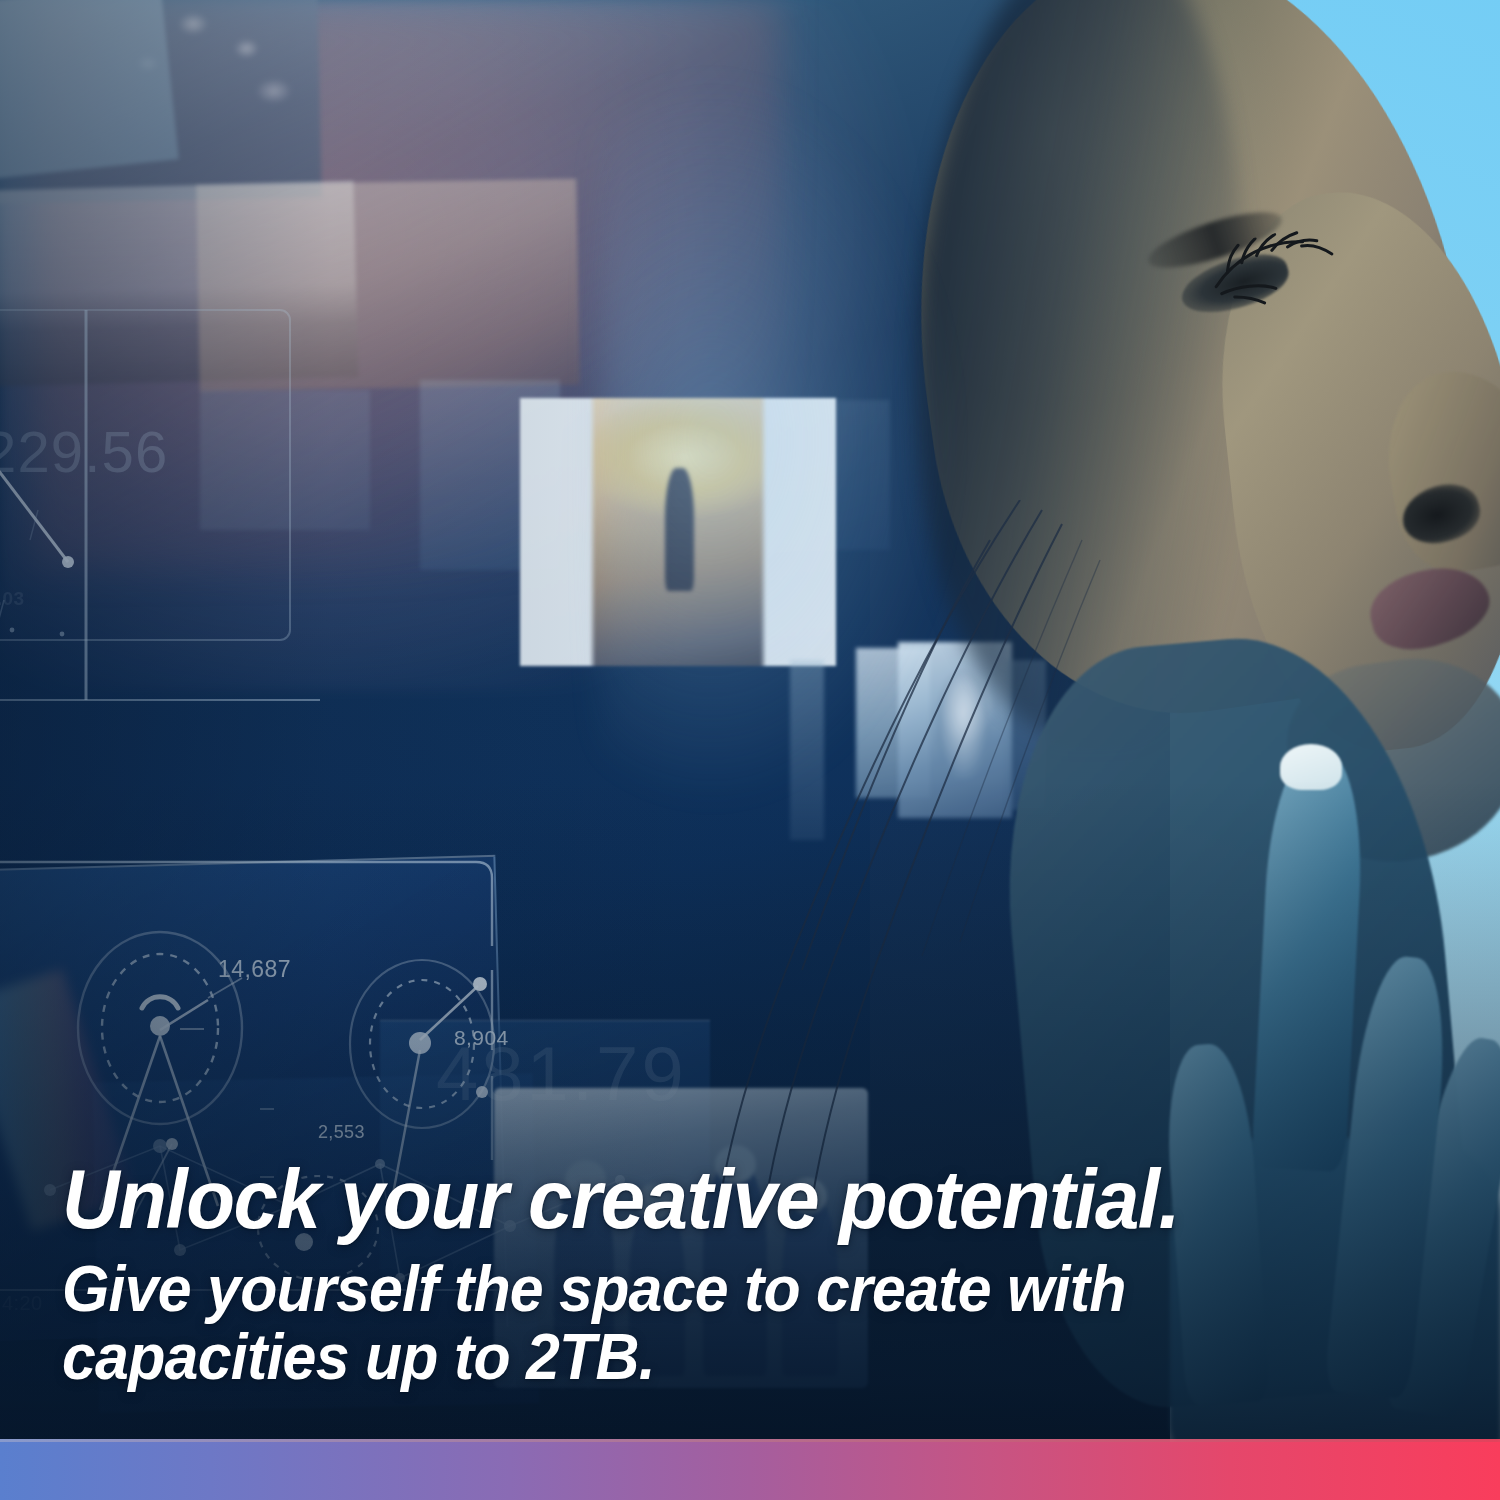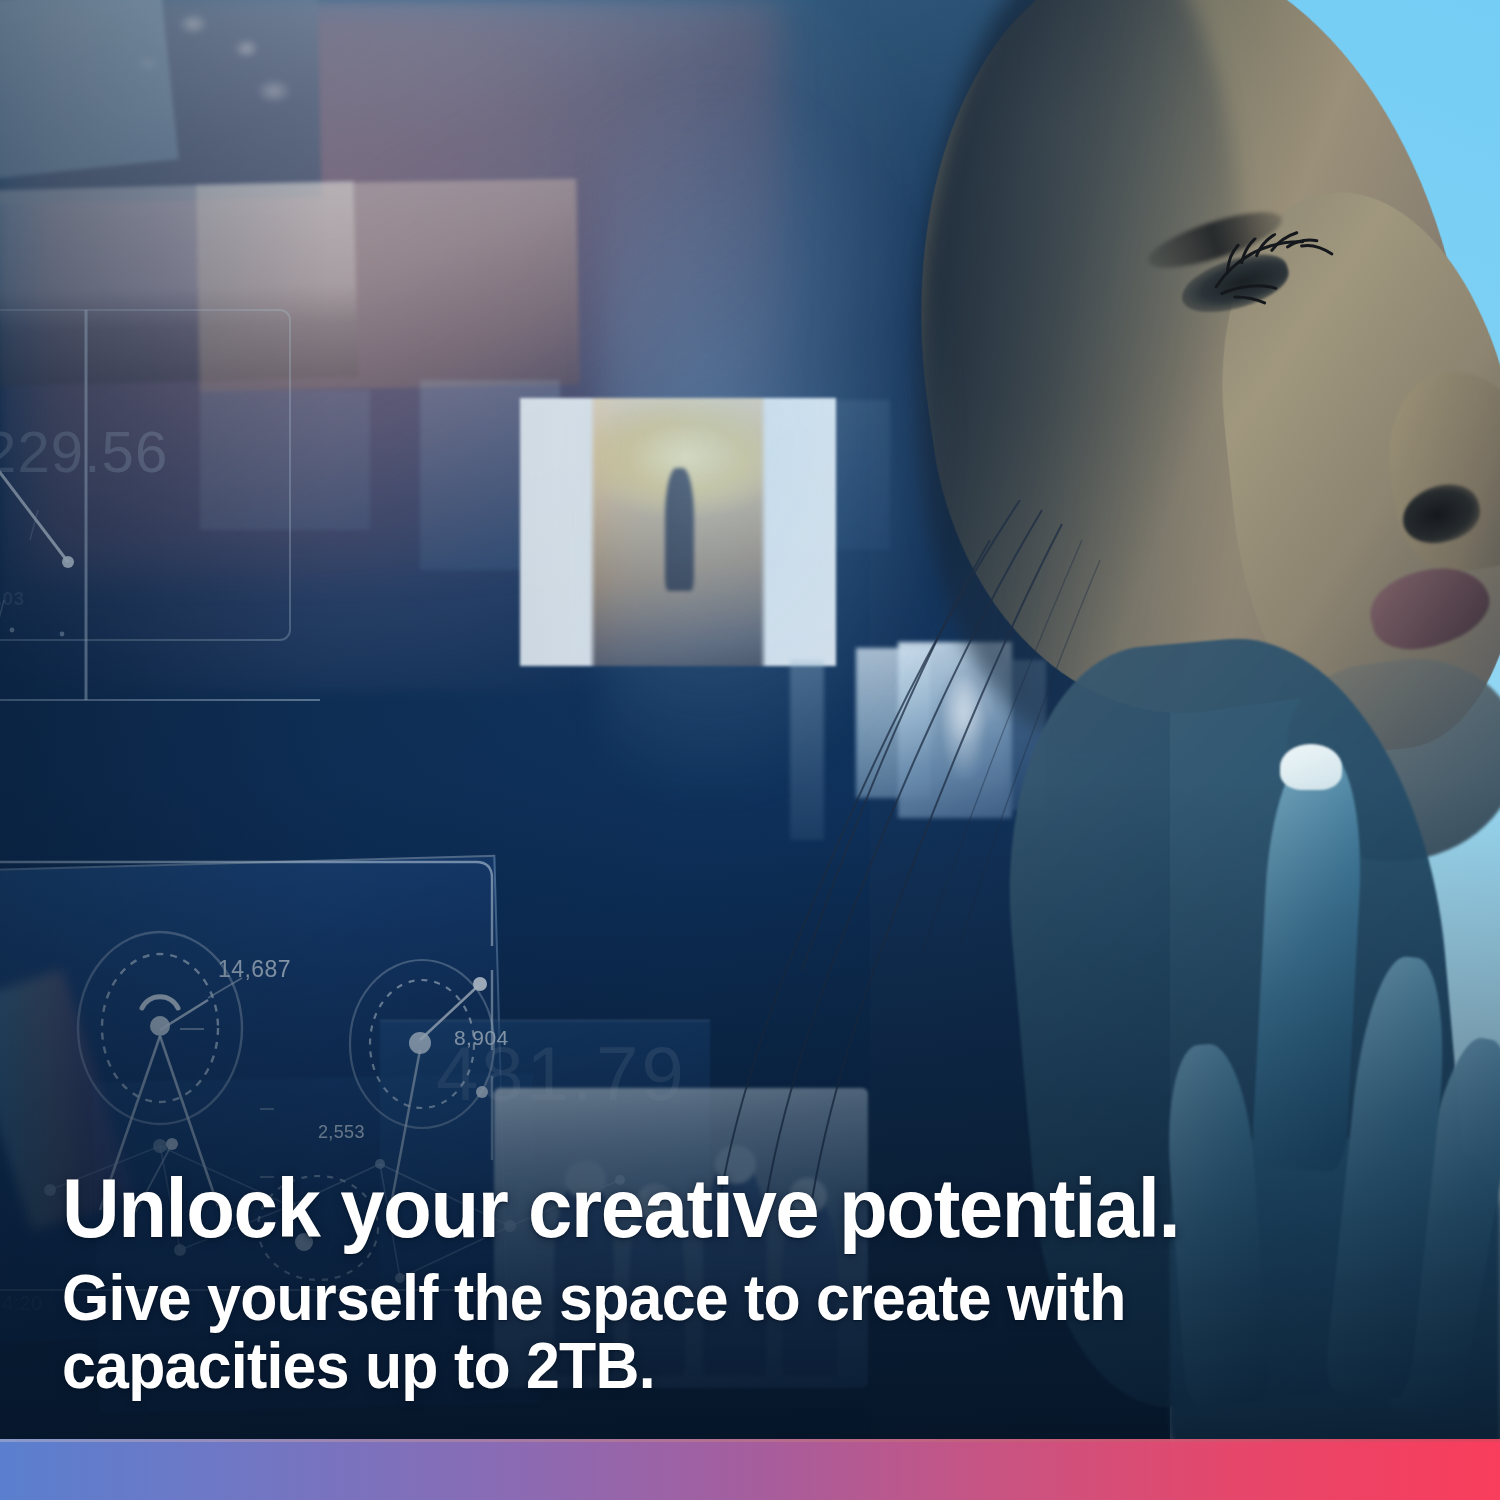--- a/index.html
+++ b/index.html
@@ -304,22 +304,23 @@
   #hair-wisp{ position:absolute; left:0px; top:560px; width:560px; height:700px; }
 
   #subject-glow{
     position:absolute; left:600px; top:0; width:560px; height:1100px;
     background:radial-gradient(60% 46% at 20% 40%, rgba(150,200,236,.34), rgba(150,200,236,0) 72%);
     filter:blur(16px); pointer-events:none;
   }
 
   
   #copy{
-    position:absolute; left:62px; bottom:99px; width:1380px;
+    position:absolute; left:62px; bottom:108px; width:1380px;
     z-index:40;
+    font-style:italic;
   }
   #headline{
     color:#ffffff;
     font-size:84px;
     line-height:.98;
     font-weight:700;
     letter-spacing:-.018em;
     margin:0 0 16px 0;
     text-shadow:0 2px 10px rgba(4,18,36,.55), 0 1px 2px rgba(4,18,36,.7);
     font-stretch:condensed;

